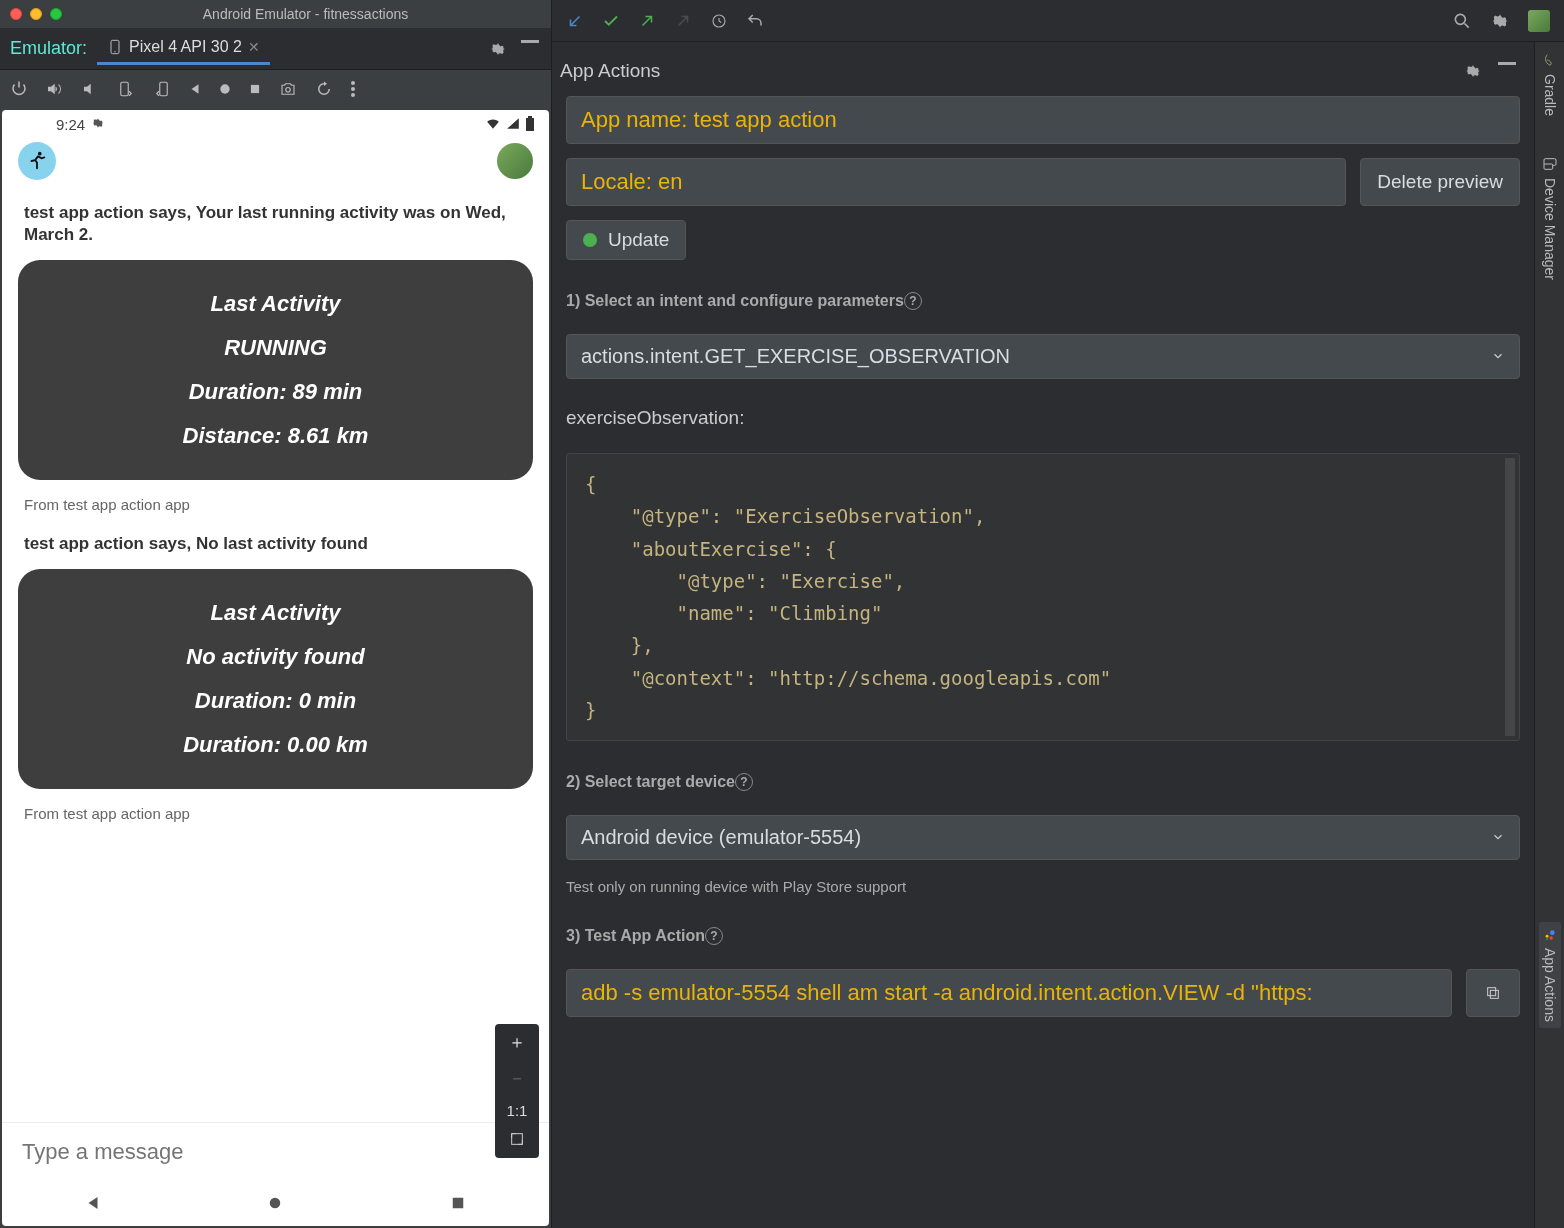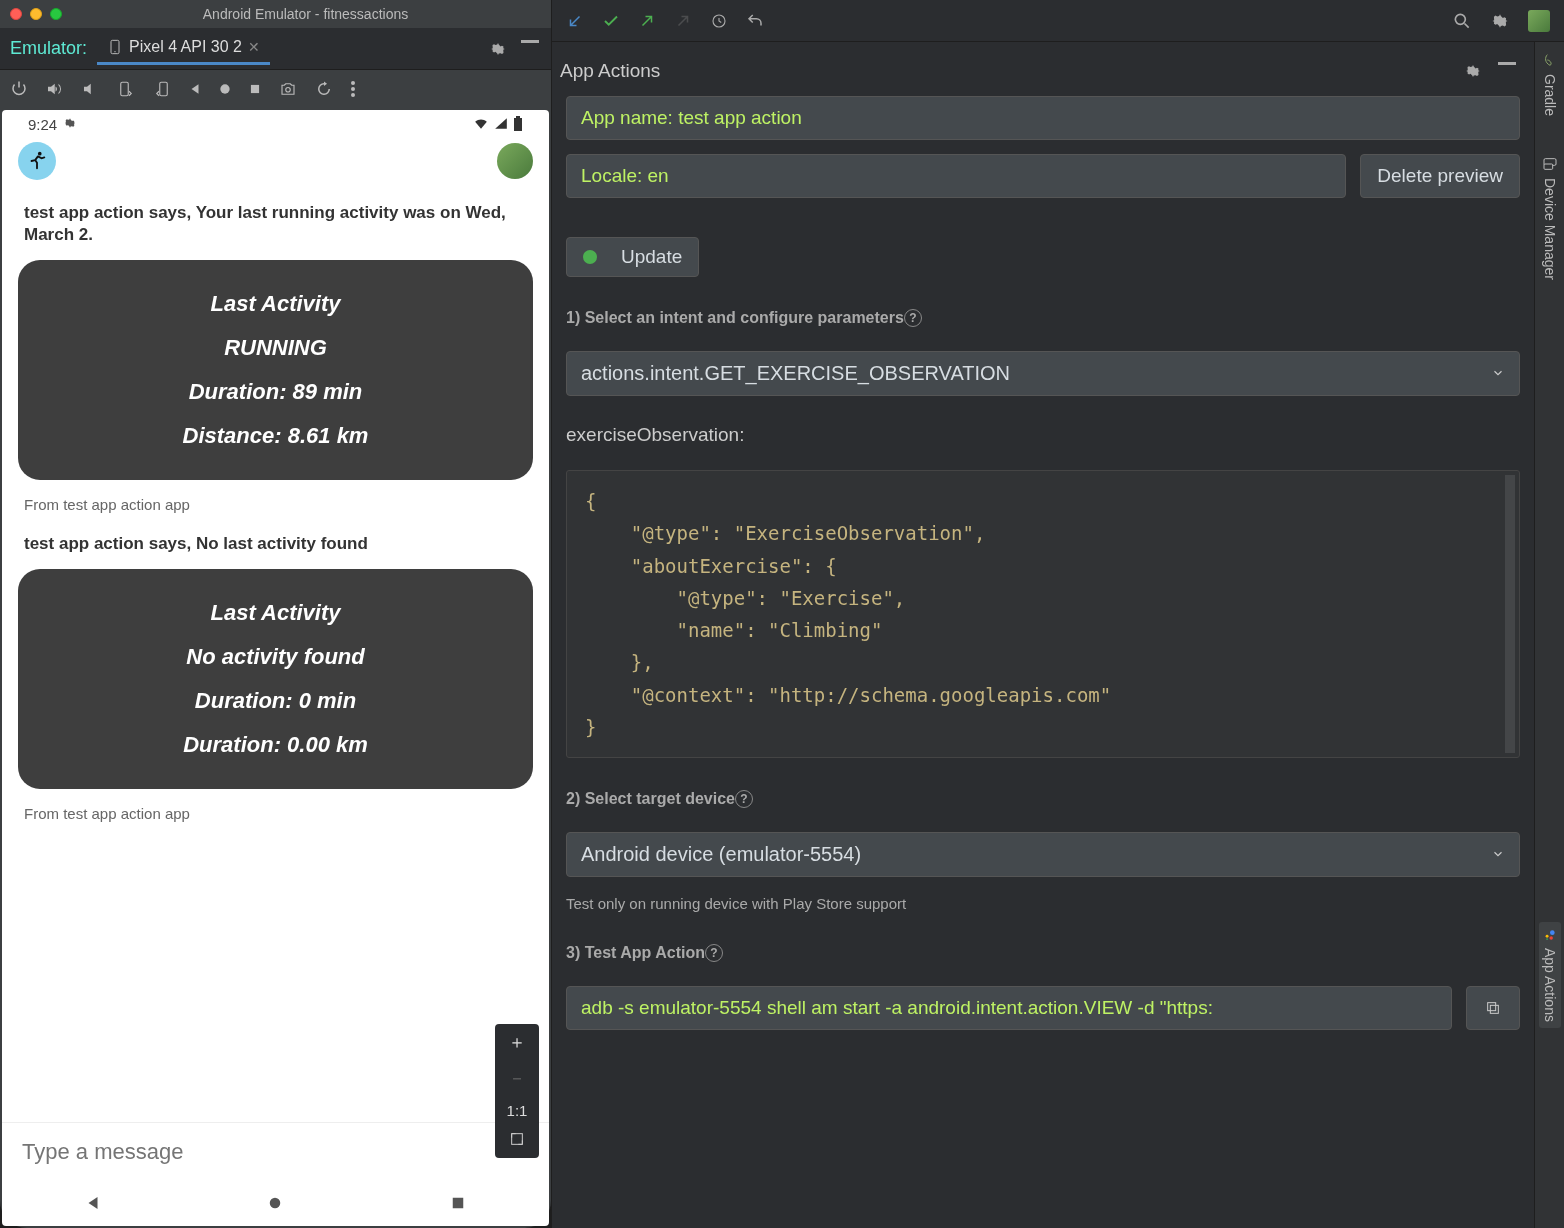--- a/index.html
+++ b/index.html
@@ -15,21 +15,20 @@
   }
 
   
   .emulator-window {
     width: 552px;
     height: 100%;
     background: #3c3f41;
     display: flex;
     flex-direction: column;
     border-right: 1px solid #1e1e1e;
-    border-radius: 27px;
   }
   .emulator-titlebar {
     height: 28px;
     background: #3c3f41;
     display: flex;
     align-items: center;
     padding: 0 10px;
     gap: 8px;
   }
   .tb-dot { width: 12px; height: 12px; border-radius: 50%; }
@@ -73,21 +72,21 @@
     background: #fff;
     margin: 2px;
     border-radius: 4px;
     position: relative;
     display:flex;
     flex-direction:column;
     overflow:hidden;
   }
   .phone-status {
     height: 28px; display:flex; align-items:center;
-    padding: 0 26px; font-size: 15px; color:#444;
+    padding: 0 14px; font-size: 15px; color:#444;margin-left:40px;
   }
   .phone-status .gear { margin-left:6px; }
   .phone-status-right { margin-left:auto; display:flex; gap:4px; align-items:center;}
   .phone-header { display:flex; align-items:center; padding: 4px 16px 10px 16px; }
   .run-badge {
     width:38px; height:38px; border-radius:50%;
     background:#87d3ee; display:flex; align-items:center; justify-content:center;
   }
   .avatar { width:36px; height:36px; border-radius:50%; background:linear-gradient(135deg,#7aa95c,#4a7a3c); margin-left:auto;
     display:flex;align-items:center;justify-content:center;color:#fff;font-size:10px;}
@@ -143,27 +142,27 @@
 
   .panel-header {
     display:flex; align-items:center; padding: 0 14px 14px 4px;
   }
   .panel-header .title { font-size:19px; color:#ccc; }
   .panel-header .phr { margin-left:auto; display:flex; gap:16px;}
   .fields { padding: 0 10px; display:flex; flex-direction:column; gap:14px;}
   .field-row { display:flex; gap:14px;}
   .tf {
     flex:1; background:#44494d; border:1px solid #555; border-radius:4px;
-    padding:10px 14px; font-size:19px; color:#bef264;
+    padding:10px 14px; font-size:22px; color:#eab308;
   }
   .btn {
     background:#44494d; border:1px solid #555; border-radius:4px;
     padding:8px 16px; font-size:19px; color:#d7dde2;
   }
-  .btn.update { display:flex; align-items:center; gap:24px; width:fit-content;margin-top:25px;}
+  .btn.update { display:flex; align-items:center; gap:11px; width:fit-content;}
   .green-dot { width:14px;height:14px;border-radius:50%;background:#4caf50;}
 
   .section-label { font-size:16px; color:#aaa; font-weight:bold; display:flex; align-items:center; margin:18px 0 10px 0;}
   .help { width:18px;height:18px;border:1px solid #888;border-radius:50%;display:inline-flex;align-items:center;justify-content:center;font-size:12px;color:#aaa;}
   .dropdown {
     background:#44494d; border:1px solid #555; border-radius:4px;
     padding:10px 14px; font-size:20px; color:#d7dde2;
     display:flex; align-items:center;
   }
   .dropdown .chev { margin-left:auto; }

